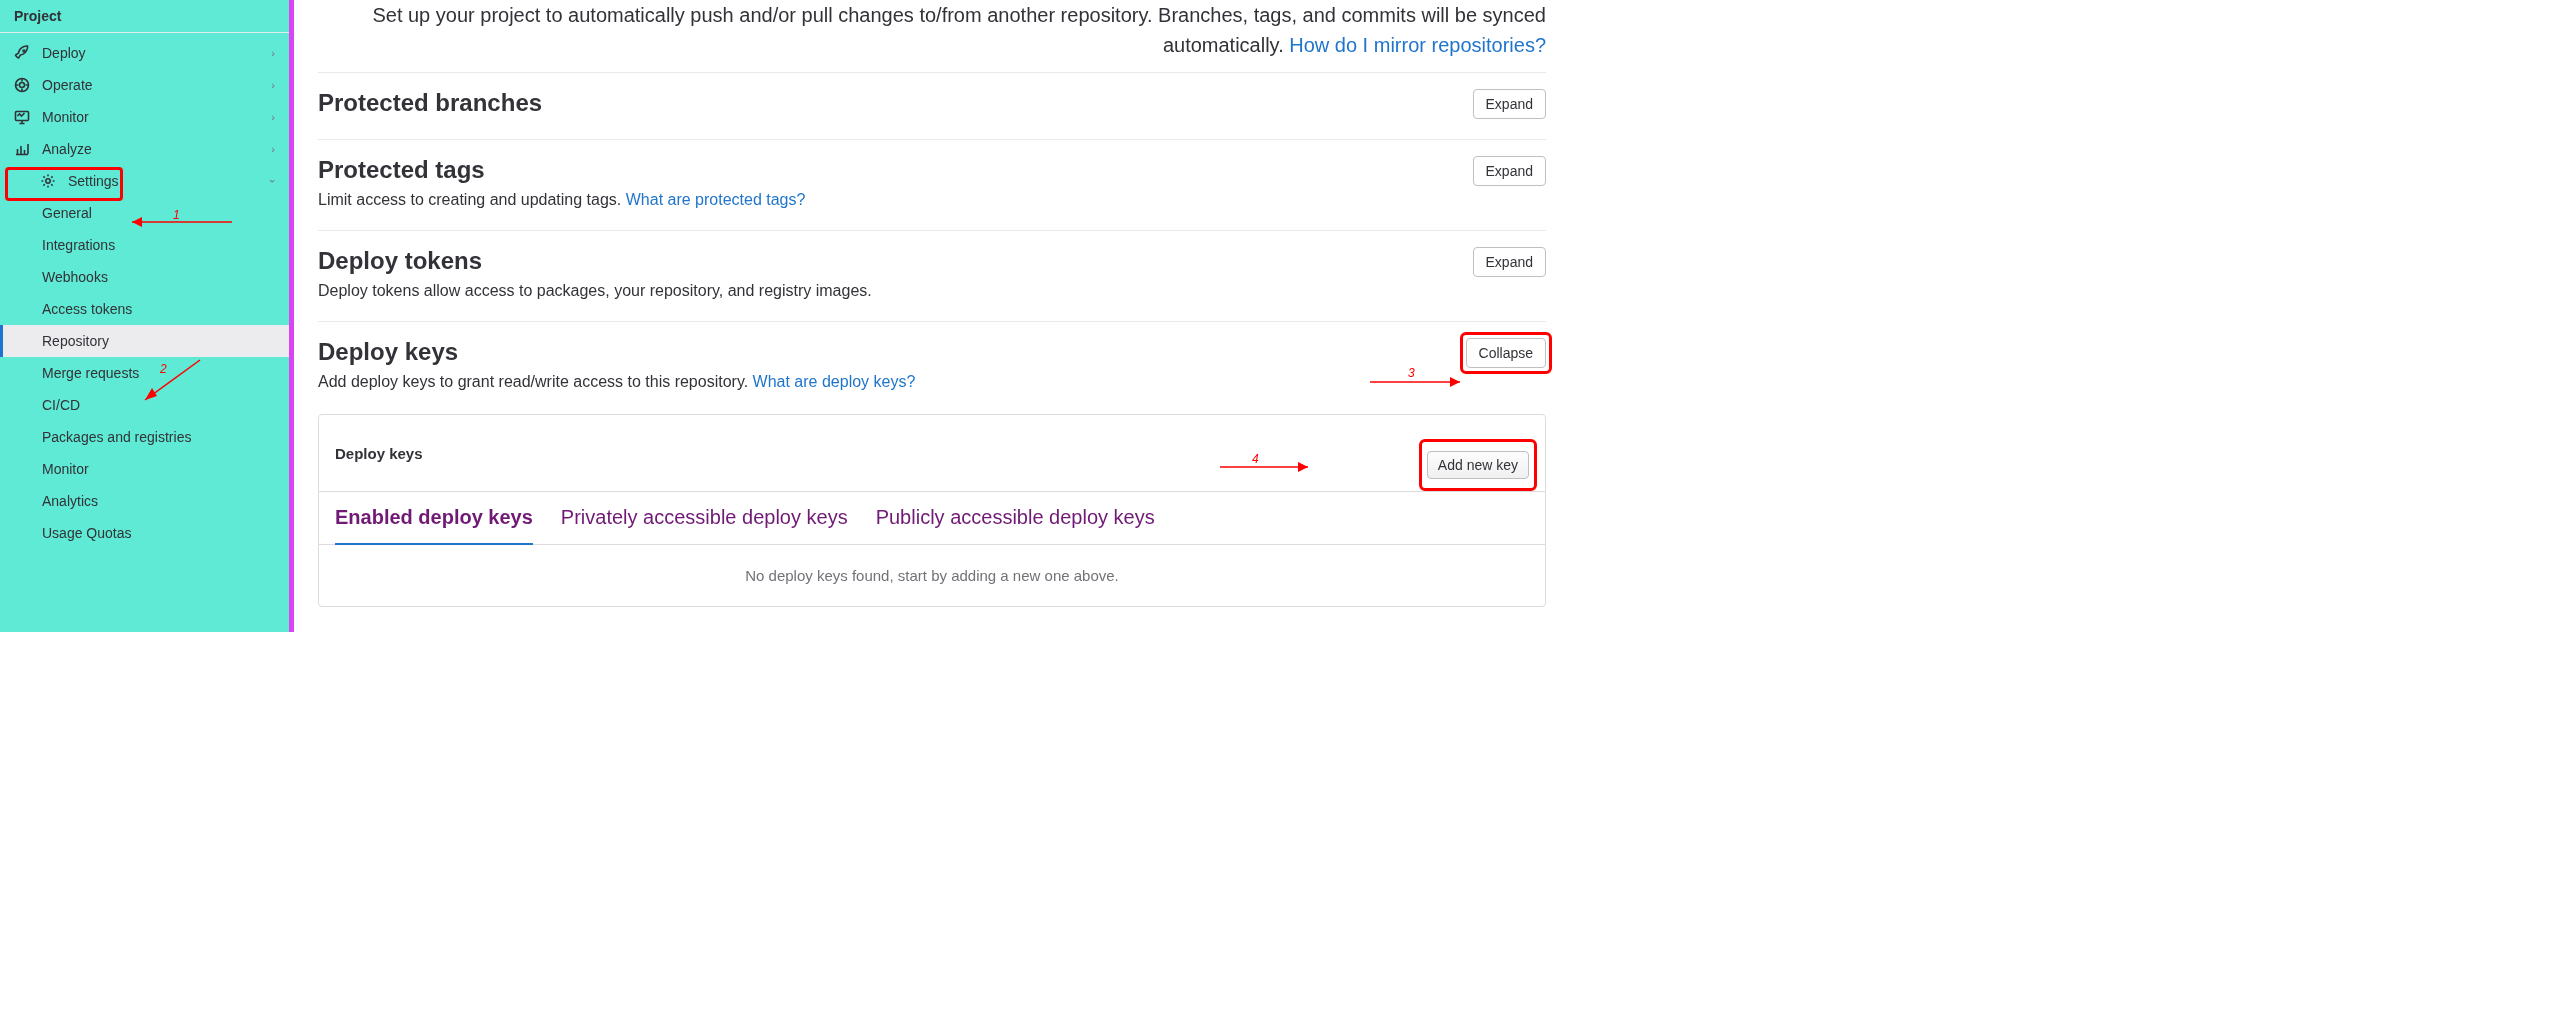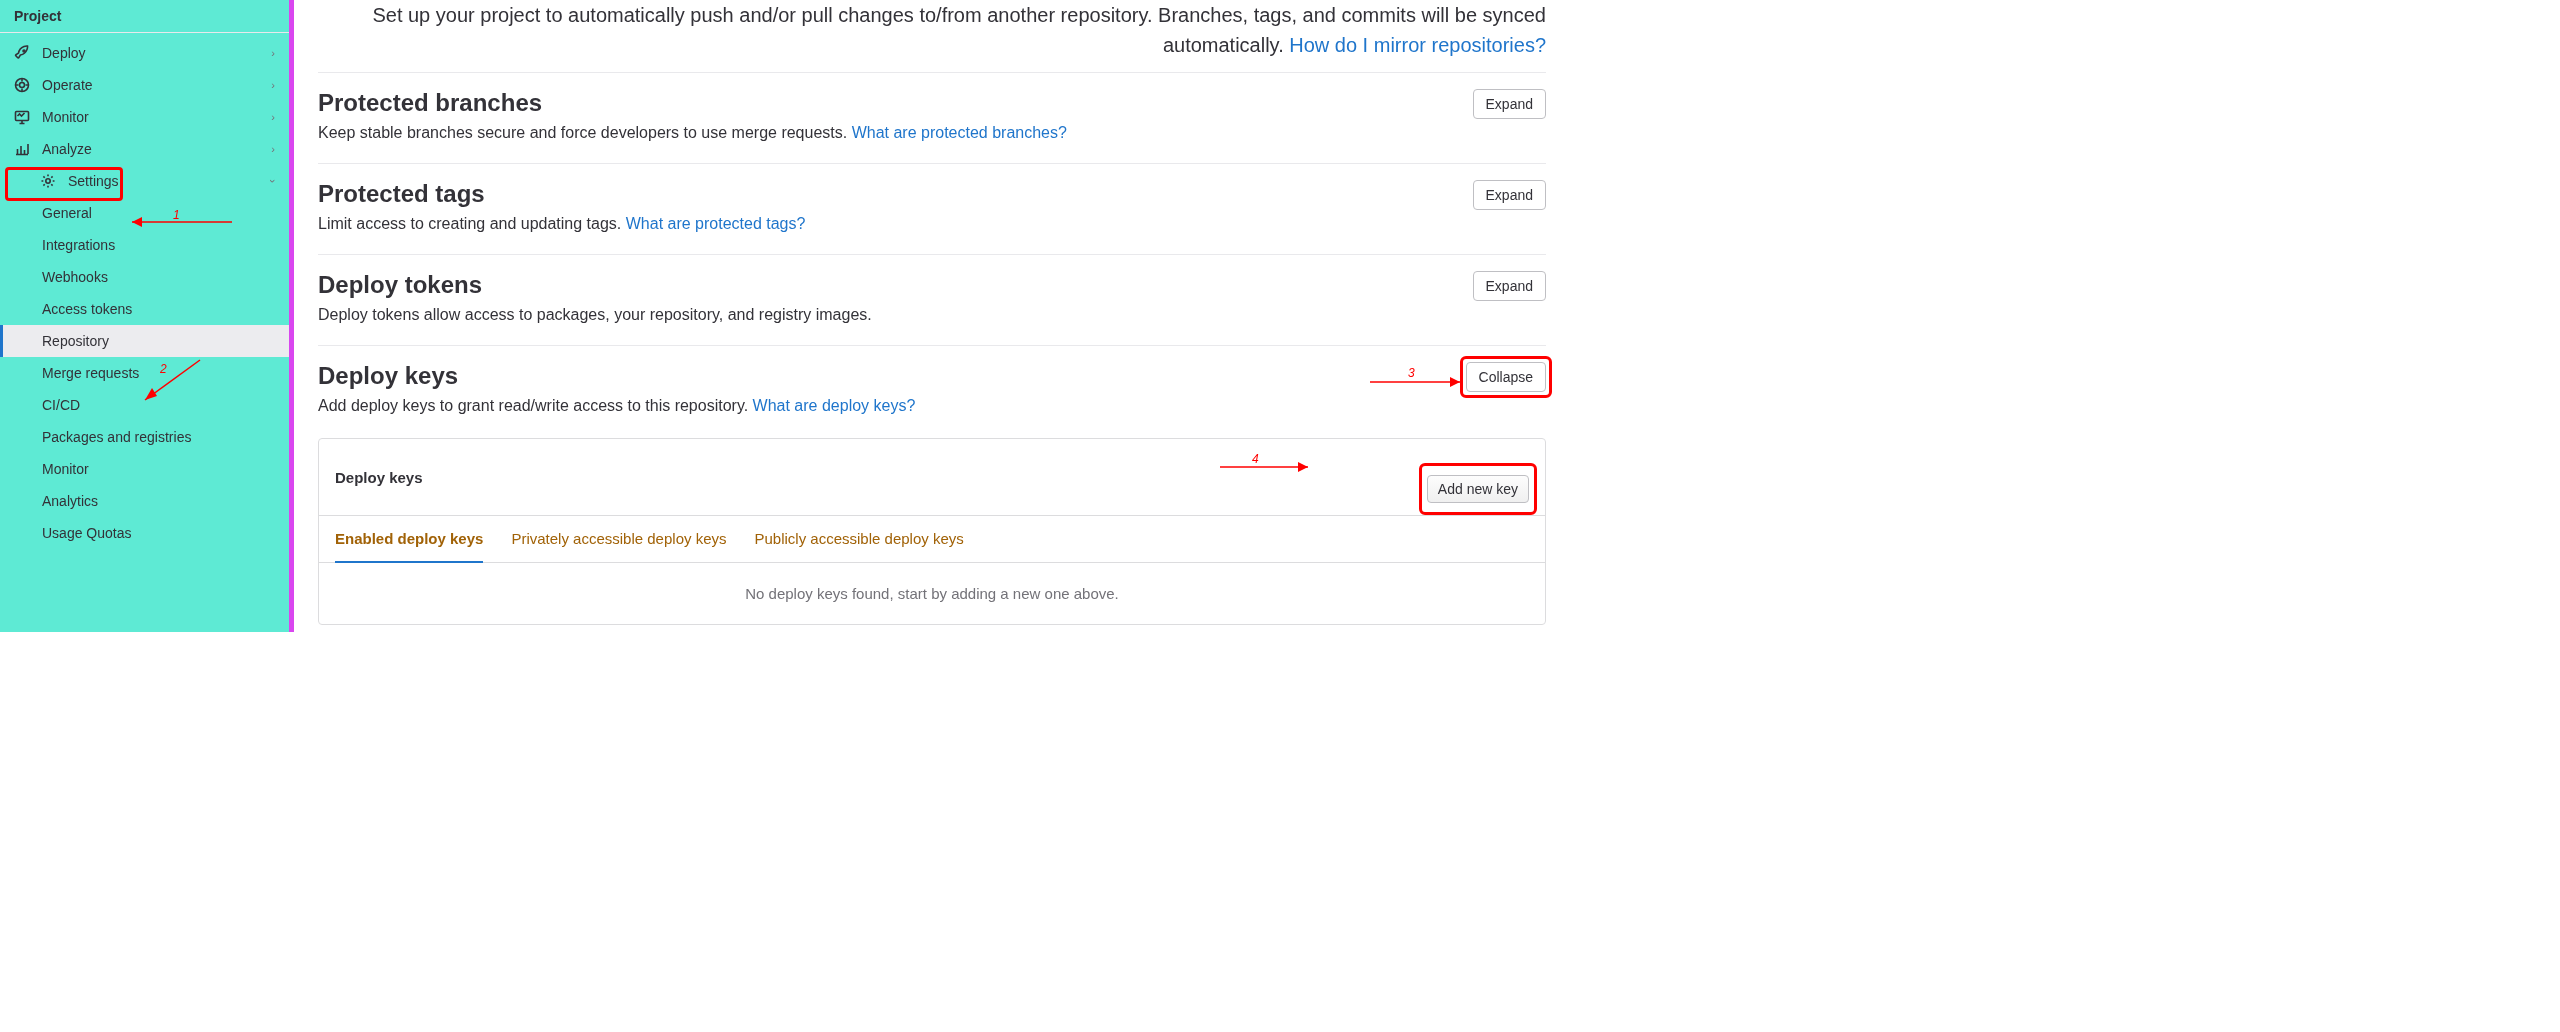--- a/index.html
+++ b/index.html
@@ -130,22 +130,22 @@
     cursor: pointer;
   }
   .tabs {
     display:flex;
     gap: 28px;
     padding: 0 16px;
     border-bottom: 1px solid #dcdcde;
   }
   .tab {
     padding: 14px 0;
-    font-size: 15px;
-    color: #a16207;
+    font-size: 20px;
+    color: #701a75;
     cursor: pointer;
     border-bottom: 2px solid transparent;
     margin-bottom: -1px;
   }
   .tab.active {
     font-weight: 700;
     border-bottom: 2px solid #1f75cb;
   }
   .panel-empty {
     padding: 22px 16px;
@@ -271,23 +271,20 @@
 
   <div class="main">
     <div class="section-intro">
       <span>Set up your project to automatically push and/or pull changes to/from another repository. Branches, tags, and commits will be synced automatically. </span><a href="#">How do I mirror repositories?</a>
     </div>
 
     <div class="section">
       <div class="section-head">
         <div>
           <h2>Protected branches</h2>
-          <div class="section-desc">
-            <span>Keep stable branches secure and force developers to use merge requests. </span><a href="#">What are protected branches?</a>
-          </div>
         </div>
         <button class="btn">Expand</button>
       </div>
     </div>
 
     <div class="section">
       <div class="section-head">
         <div>
           <h2>Protected tags</h2>
           <div class="section-desc">

